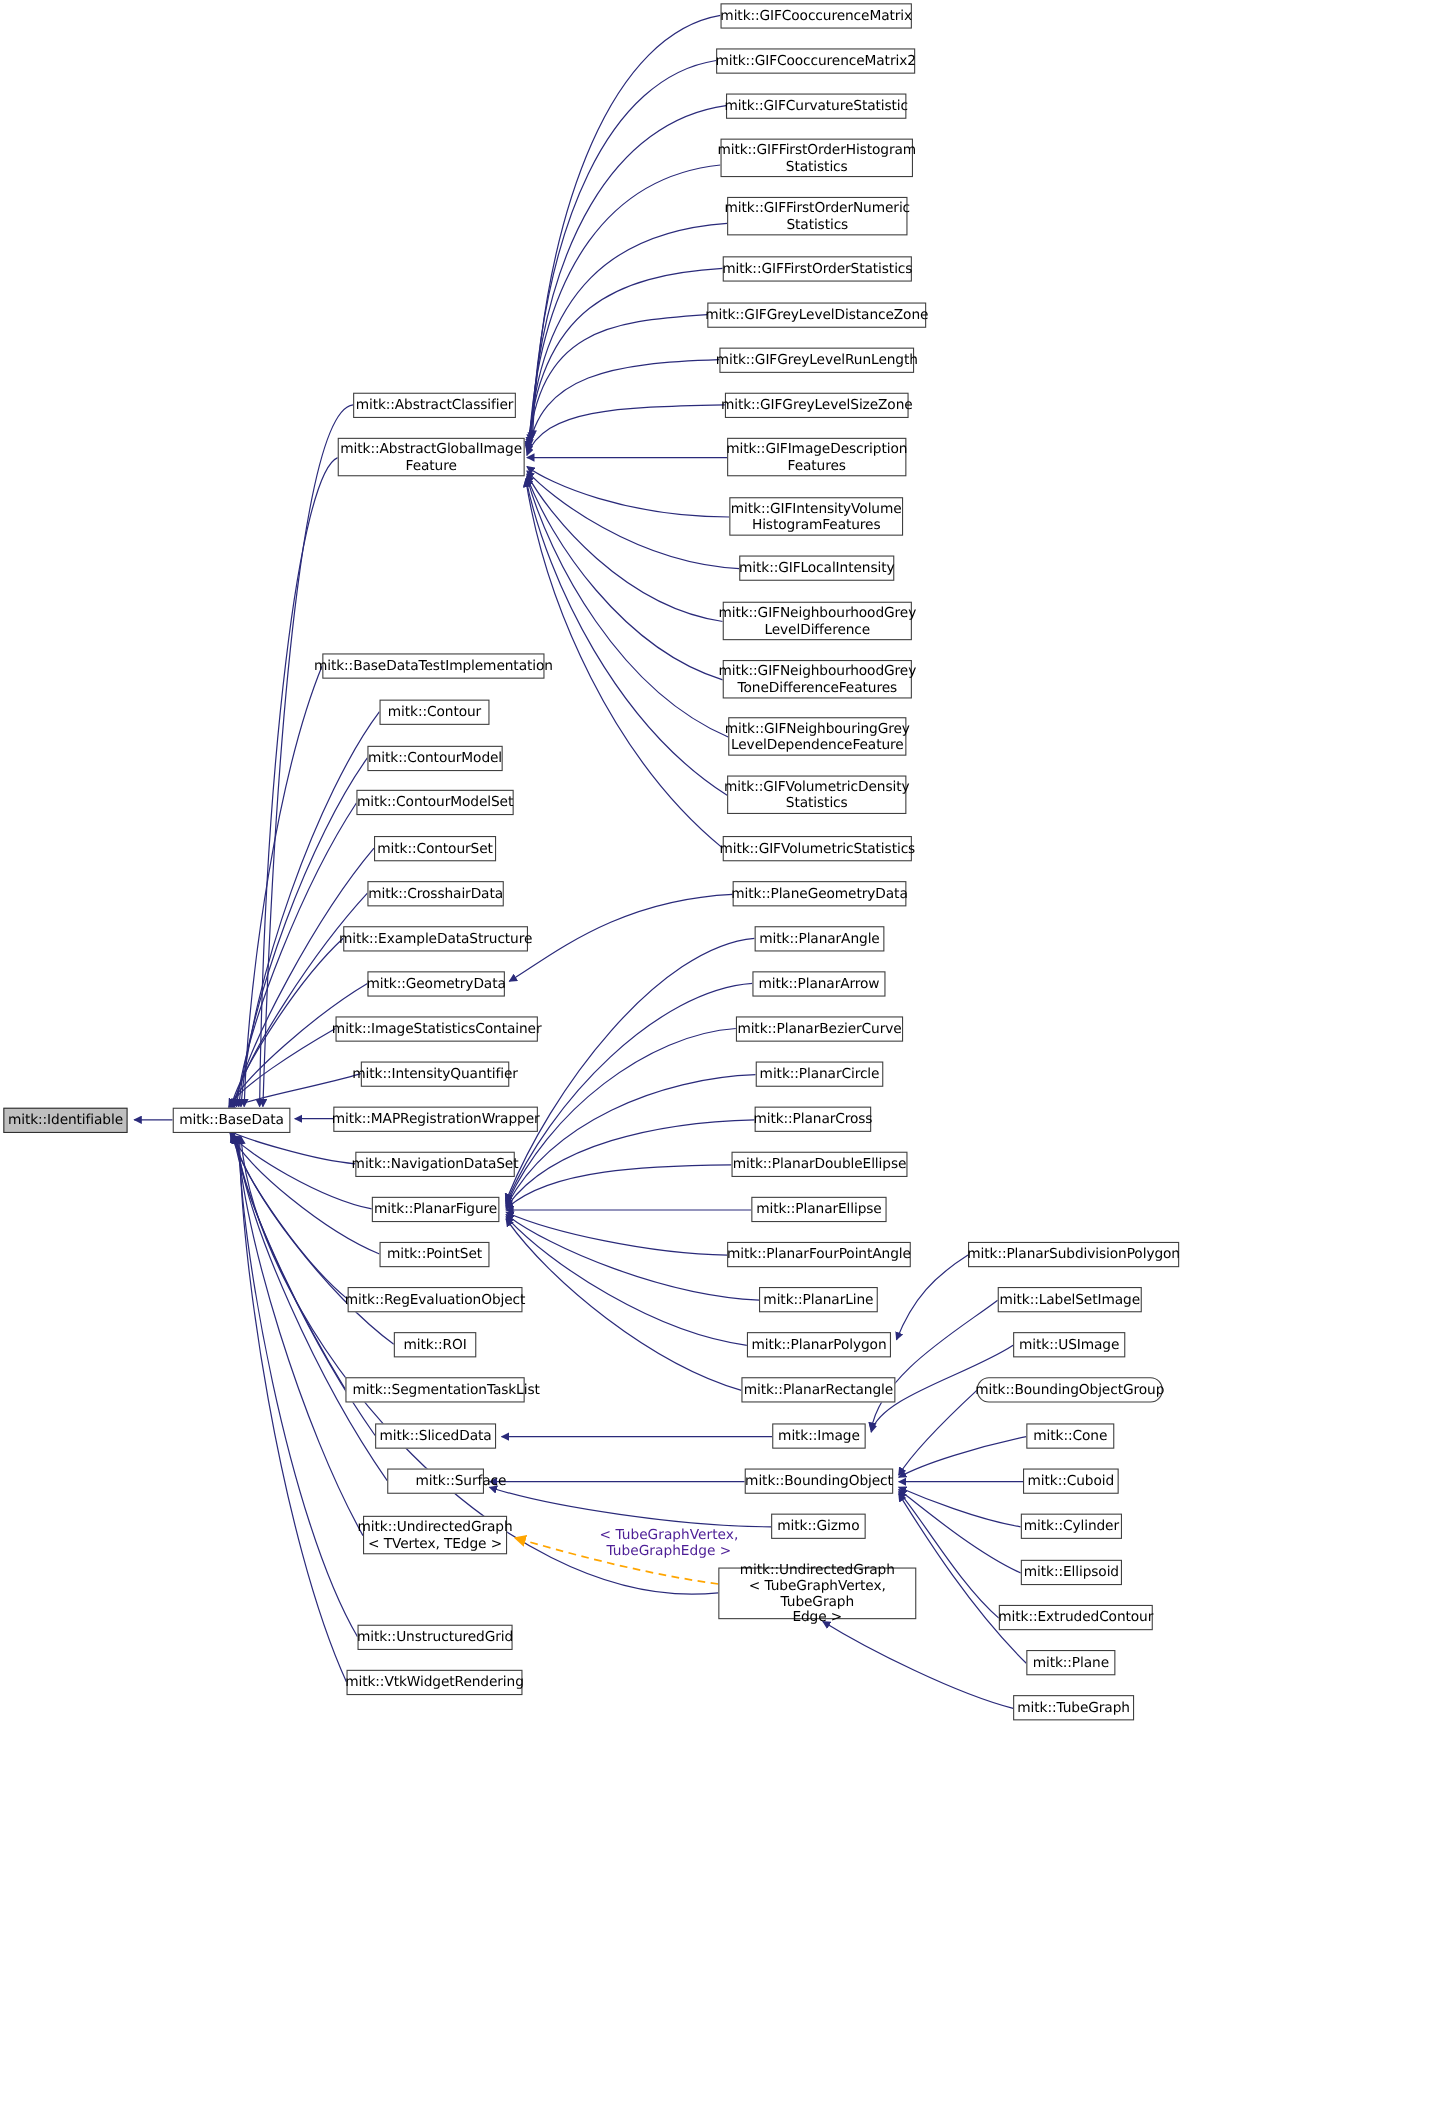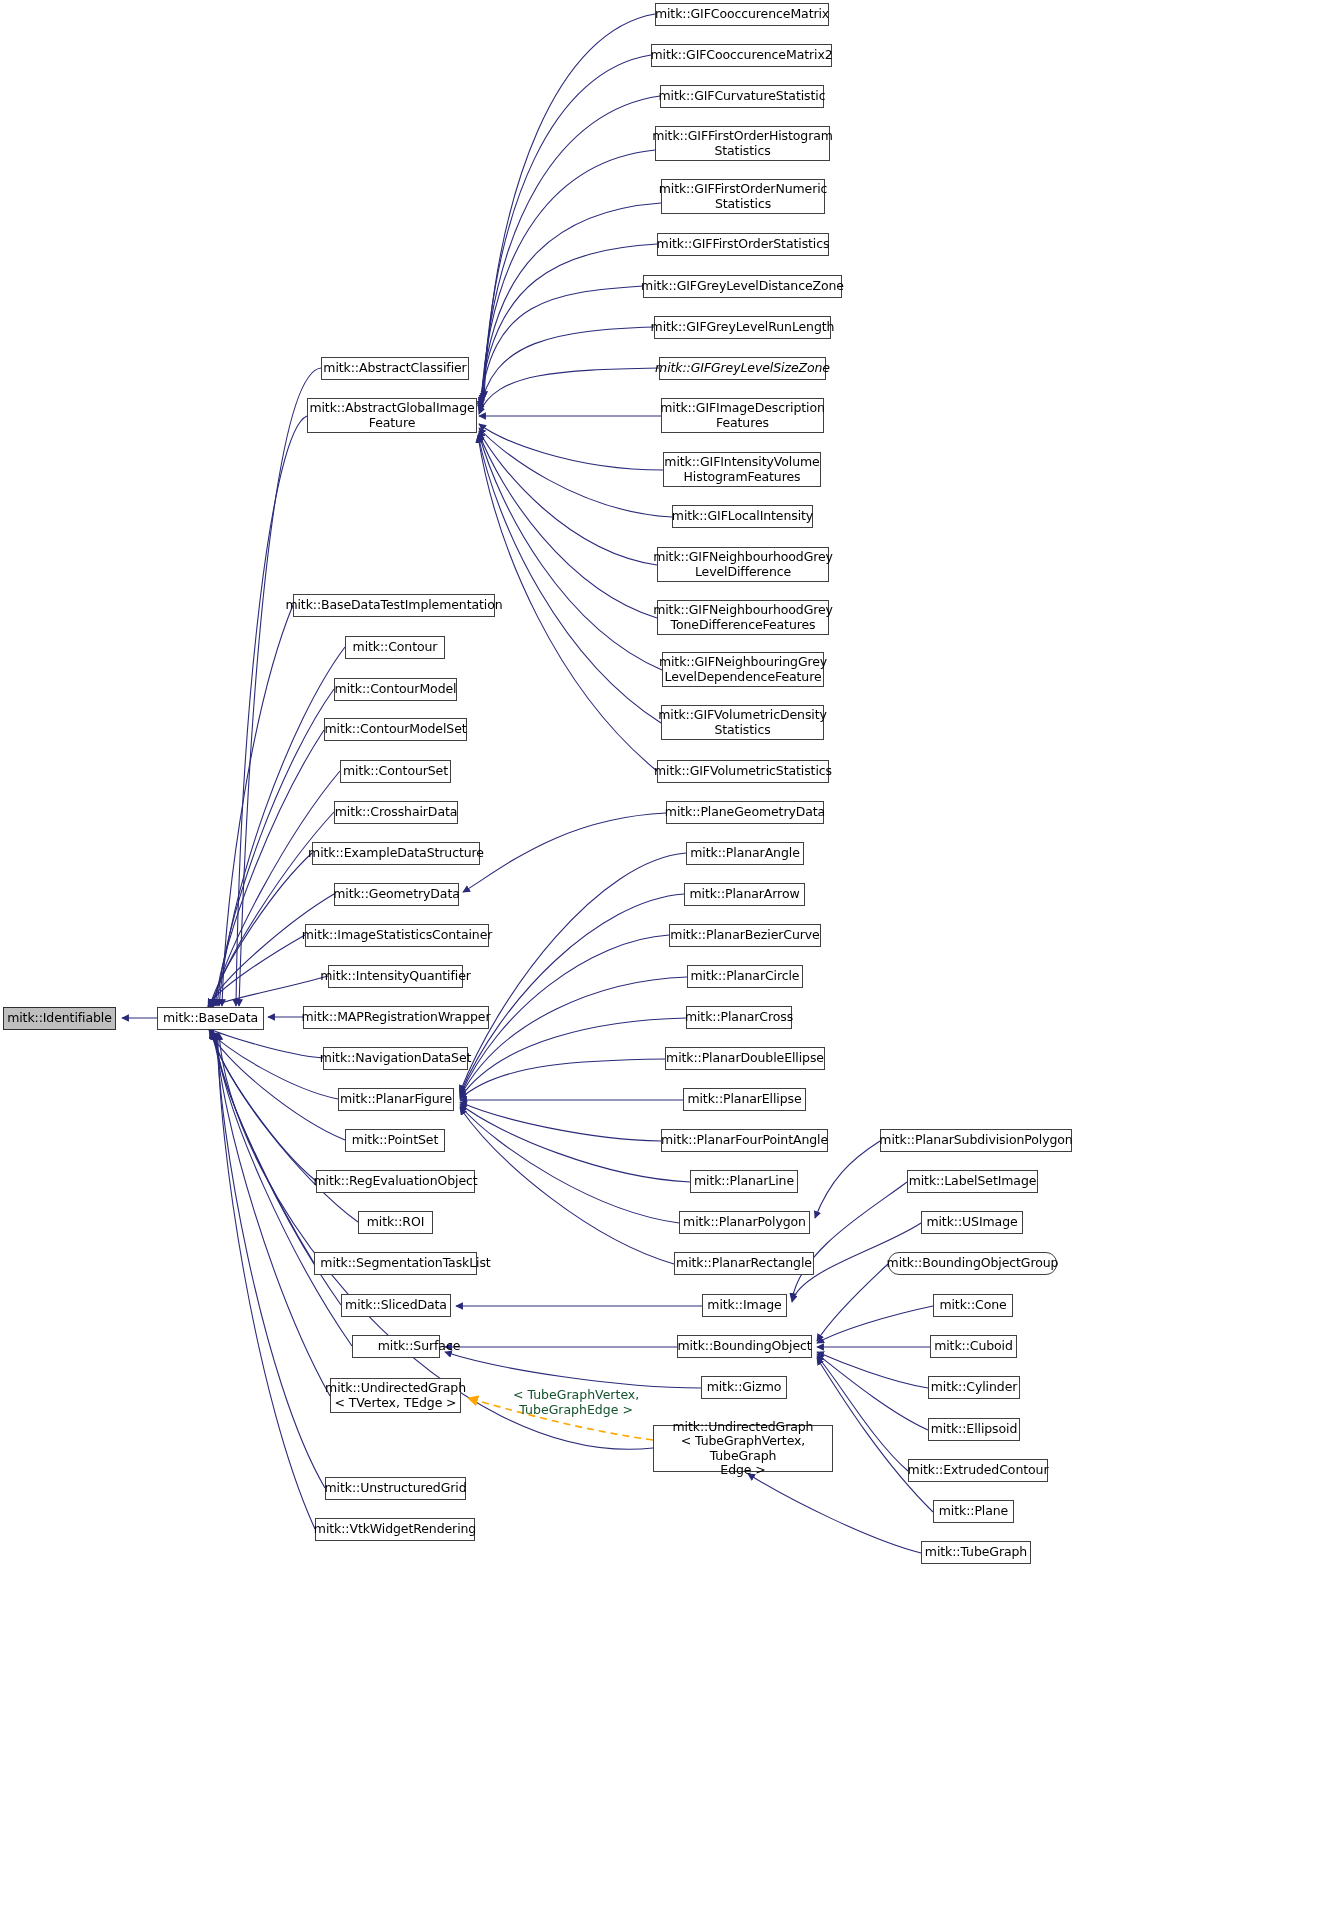--- a/index.html
+++ b/index.html
@@ -41,24 +41,25 @@
     z-index: 5;
   }
   .node.root {
     background: #bfbfbf;
     border-color: #303030;
   }
   .edge-label {
     position: absolute;
     font-size: 12.5px;
     line-height: 1.16;
-    color: #14532d;
+    color: #4c1d95;
     text-align: center;
     white-space: pre-line;
     z-index: 4;
+    margin-left: 32px;
   }
 </style>
 </head>
 <body>
 
 <div id="diagram">
 
   <svg id="edges" viewBox="0 0 1317 1932" xmlns="http://www.w3.org/2000/svg">
     <defs>
       <marker id="arrow" viewBox="0 0 10 10" refX="9" refY="5" markerWidth="7" markerHeight="7" orient="auto-start-reverse">
@@ -196,21 +197,21 @@
       <div class="node" style="left: 655px; top: 3px; width: 174px; height: 23px;">mitk::GIFCooccurenceMatrix</div>
       <div class="node" style="left: 651px; top: 44px; width: 181px; height: 23px;">mitk::GIFCooccurenceMatrix2</div>
       <div class="node" style="left: 660px; top: 85px; width: 164px; height: 23px;">mitk::GIFCurvatureStatistic</div>
       <div class="node" style="left: 655px; top: 126px; width: 175px; height: 35px;">mitk::GIFFirstOrderHistogram
 Statistics</div>
       <div class="node" style="left: 661px; top: 179px; width: 164px; height: 35px;">mitk::GIFFirstOrderNumeric
 Statistics</div>
       <div class="node" style="left: 657px; top: 233px; width: 172px; height: 23px;">mitk::GIFFirstOrderStatistics</div>
       <div class="node" style="left: 643px; top: 275px; width: 199px; height: 23px;">mitk::GIFGreyLevelDistanceZone</div>
       <div class="node" style="left: 654px; top: 316px; width: 177px; height: 23px;">mitk::GIFGreyLevelRunLength</div>
-      <div class="node" style="left: 659px; top: 357px; width: 167px; height: 23px; font-style: italic;">mitk::GIFGreyLevelSizeZone</div>
+      <div class="node" style="left: 659px; top: 357px; width: 167px; height: 23px;">mitk::GIFGreyLevelSizeZone</div>
       <div class="node" style="left: 661px; top: 398px; width: 163px; height: 35px;">mitk::GIFImageDescription
 Features</div>
       <div class="node" style="left: 663px; top: 452px; width: 158px; height: 35px;">mitk::GIFIntensityVolume
 HistogramFeatures</div>
       <div class="node" style="left: 672px; top: 505px; width: 141px; height: 23px;">mitk::GIFLocalIntensity</div>
       <div class="node" style="left: 657px; top: 547px; width: 172px; height: 35px;">mitk::GIFNeighbourhoodGrey
 LevelDifference</div>
       <div class="node" style="left: 657px; top: 600px; width: 172px; height: 35px;">mitk::GIFNeighbourhoodGrey
 ToneDifferenceFeatures</div>
       <div class="node" style="left: 662px; top: 652px; width: 162px; height: 35px;">mitk::GIFNeighbouringGrey

